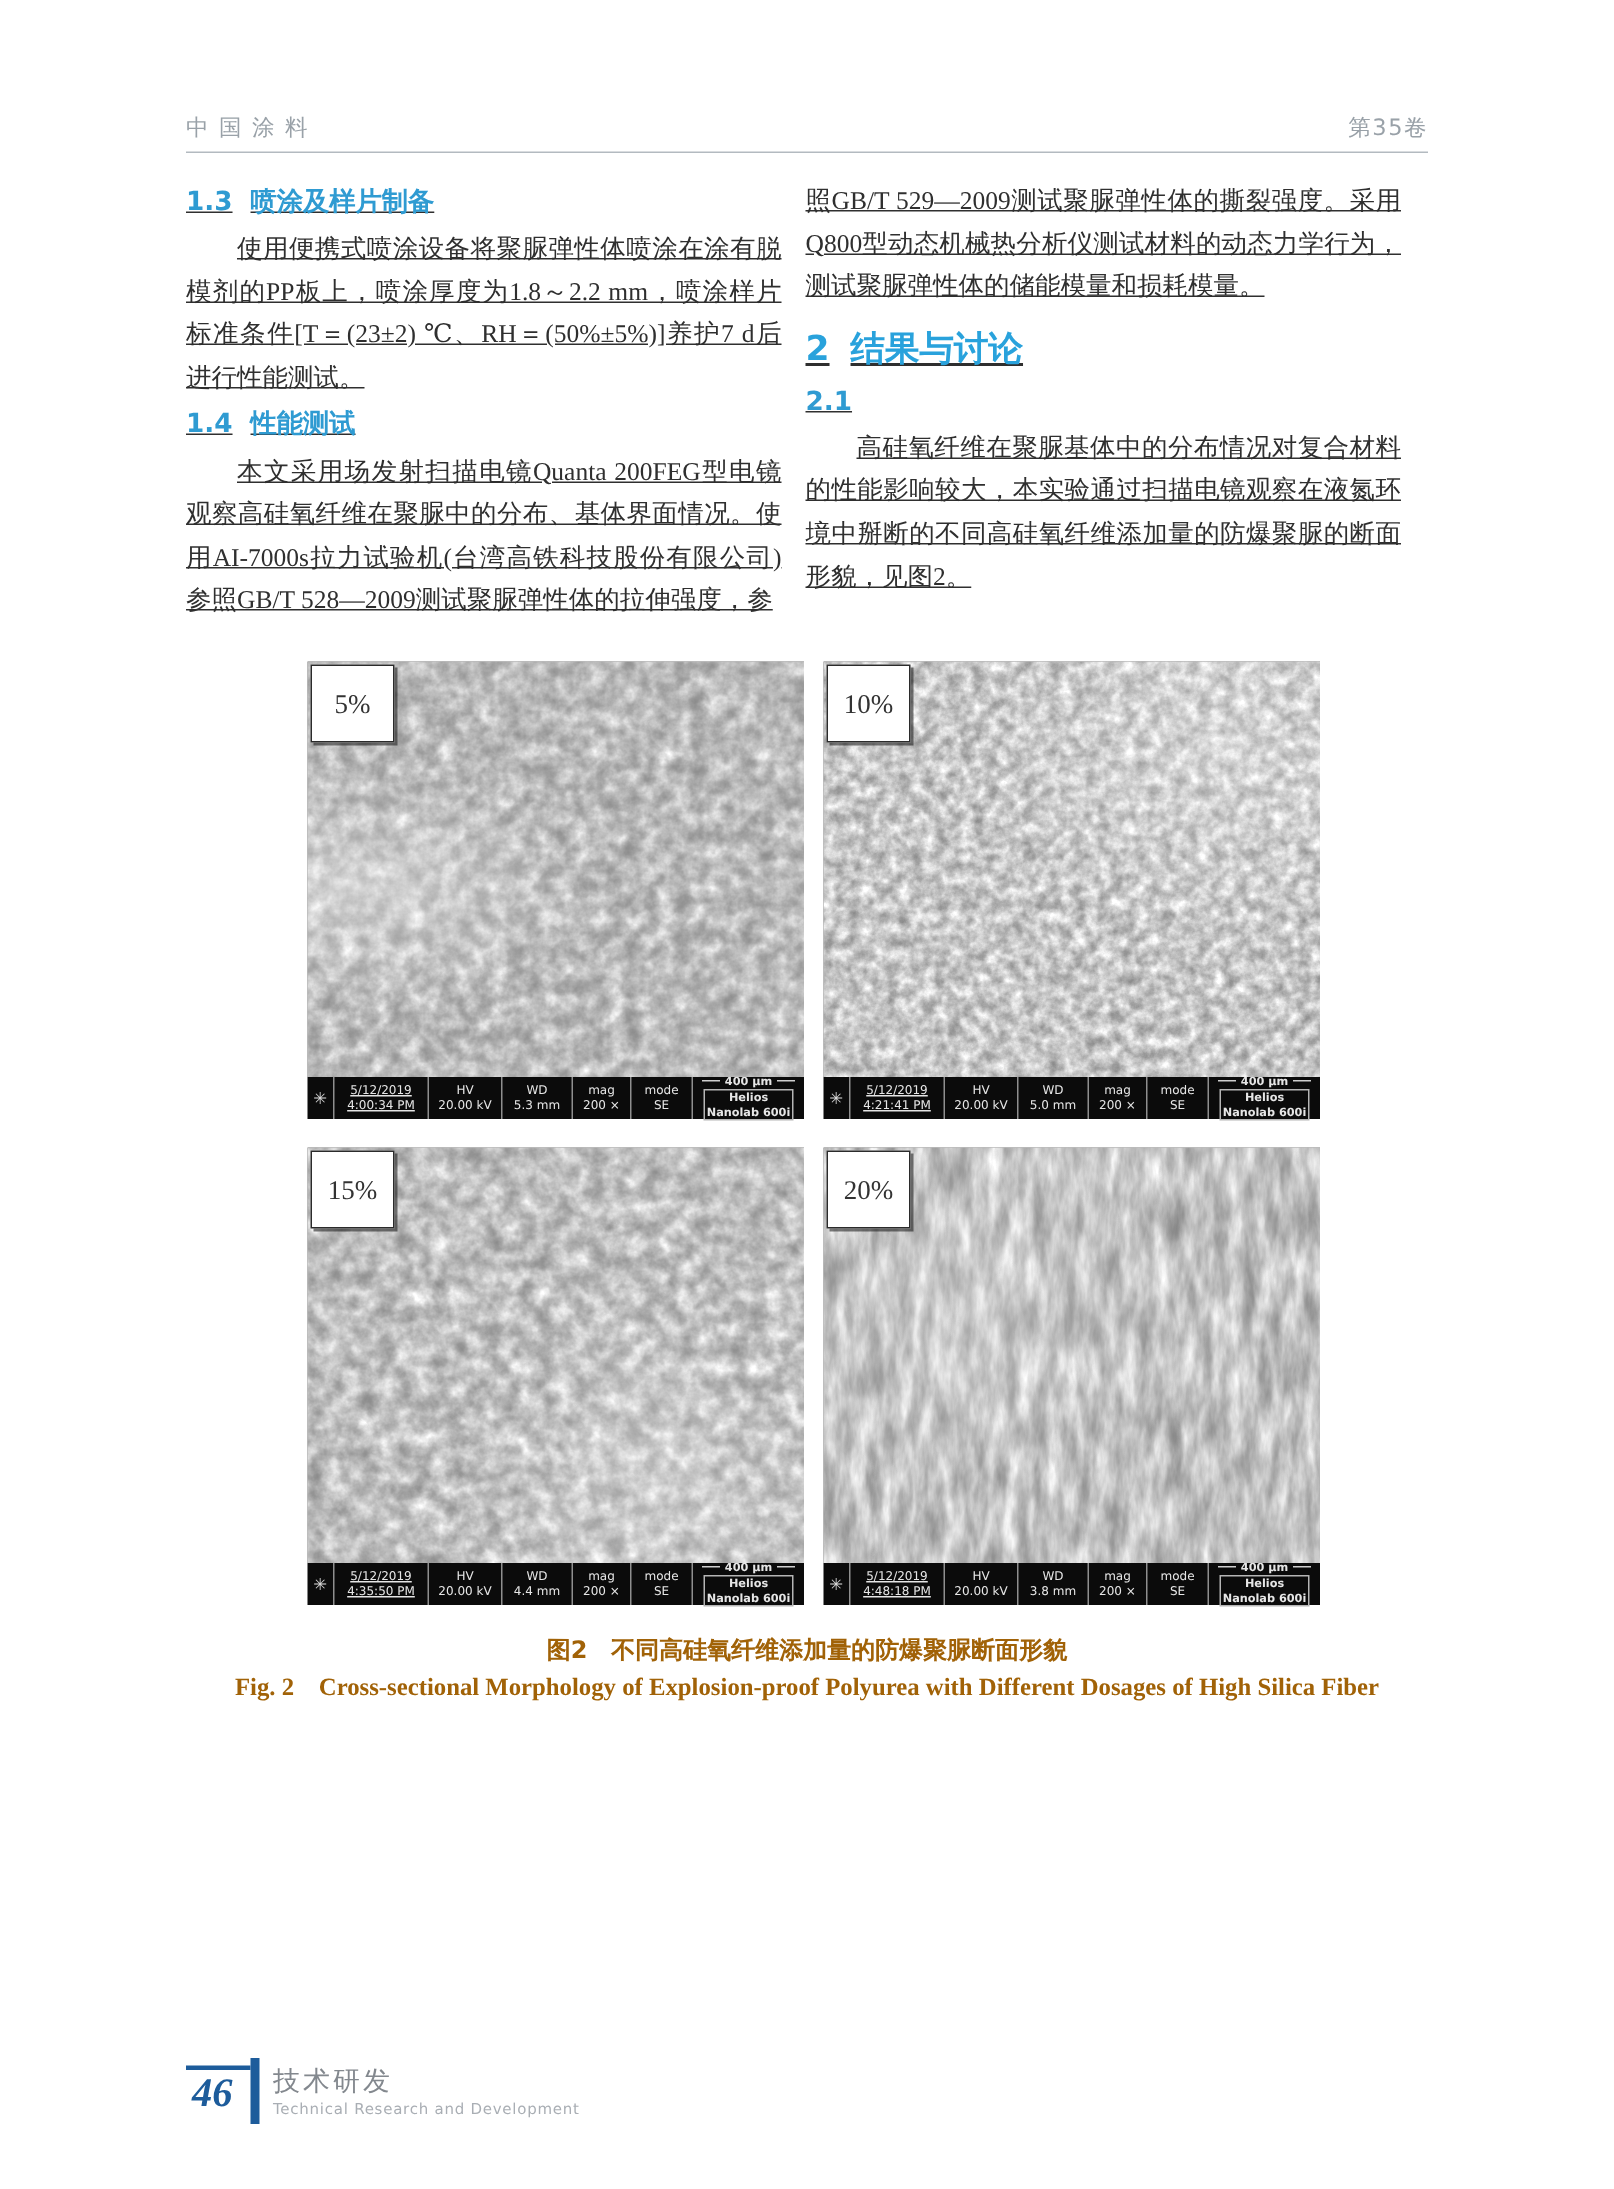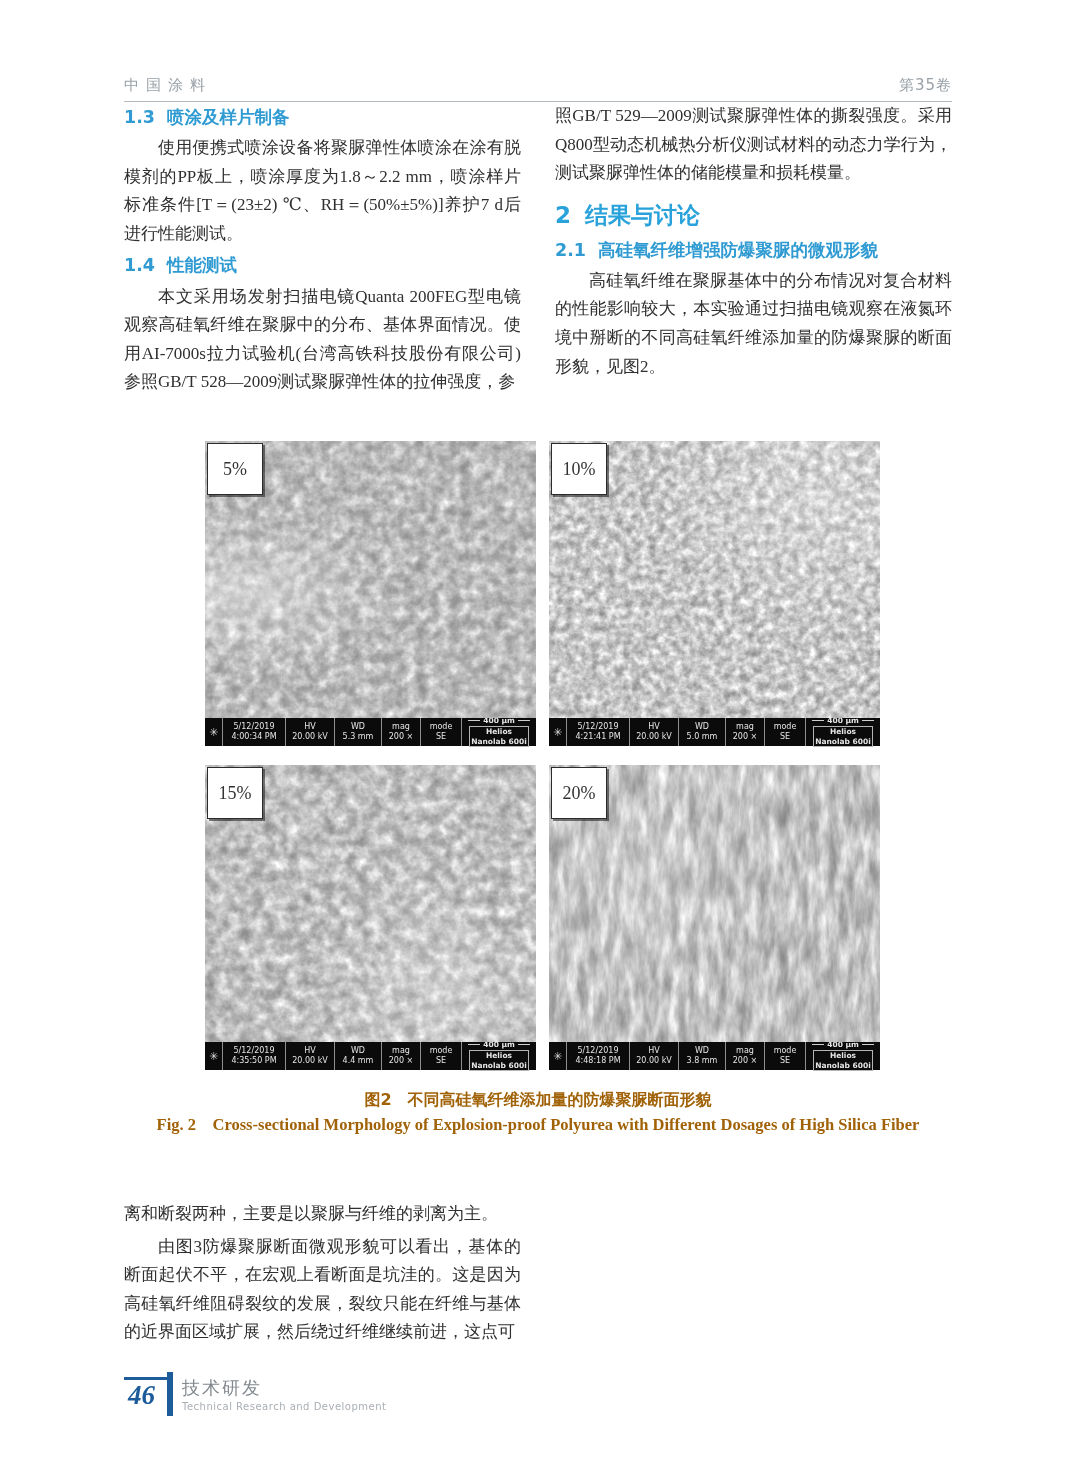--- a/index.html
+++ b/index.html
@@ -12,22 +12,22 @@
     position:absolute;left:124px;top:76px;width:828px;
     display:flex;justify-content:space-between;align-items:flex-end;
     padding-bottom:6px;border-bottom:1px solid #b3bac0;
     font-family:"DejaVu Sans","Liberation Sans",sans-serif;
     font-size:15px;color:#99a1a8;
   }
   .journal{letter-spacing:7px;}
   .volume{letter-spacing:1px;}
 
   .columns{
-    position:absolute;left:124px;top:102px;width:828px;
-    display:flex;gap:34px;
+    position:absolute;left:124px;top:120px;width:828px;
+    display:flex;gap:16px;text-decoration:underline;
   }
   .col{width:397px;}
   .sec-h{
     font-family:"DejaVu Sans","Liberation Sans",sans-serif;
     color:#2f9bd2;font-weight:bold;font-size:17.5px;line-height:1.5;
     display:flex;gap:12px;margin:2px 0 4px 0;
   }
   .sec-h2{
     font-family:"DejaVu Sans","Liberation Sans",sans-serif;
     color:#29a2dc;font-weight:bold;font-size:23px;line-height:1.35;
@@ -62,21 +62,21 @@
     height:28px;background:#0b0b0b;color:#e6e6e6;
     display:flex;align-items:stretch;
     font-family:"DejaVu Sans","Liberation Sans",sans-serif;font-size:8px;
   }
   .sem-logo{width:17px;display:flex;align-items:center;justify-content:center;
     color:#d8d8d8;font-size:11px;}
   .cell{
     display:flex;flex-direction:column;justify-content:center;text-align:center;
     line-height:1.25;padding:0 1px;border-left:1px solid #8f8f8f;
   }
-  .c-date{width:60px;}
+  .c-date{width:60px;text-decoration:underline;}
   .c-hv{width:46px;}
   .c-wd{width:44px;}
   .c-mag{width:36px;}
   .c-mode{width:38px;}
   .scale{flex:1;display:flex;flex-direction:column;justify-content:center;
     border-left:1px solid #8f8f8f;padding:1px 3px;font-weight:bold;}
   .scale-top{display:flex;align-items:center;font-size:7.5px;}
   .scale-top::before,.scale-top::after{content:"";flex:1;height:1px;background:#cfcfcf;margin:0 3px;}
   .scale-bottom{border:1px solid #b5b5b5;margin:1px 4px 1px 4px;text-align:center;
     font-size:7.5px;line-height:1.25;}
@@ -133,21 +133,20 @@
     <p class="body indent">本文采用场发射扫描电镜Quanta 200FEG型电镜观察高硅氧纤维在聚脲中的分布、基体界面情况。使用AI-7000s拉力试验机(台湾高铁科技股份有限公司)参照GB/T 528—2009测试聚脲弹性体的拉伸强度，参</p>
   </div>
   <div class="col">
     <p class="body">照GB/T 529—2009测试聚脲弹性体的撕裂强度。采用Q800型动态机械热分析仪测试材料的动态力学行为，测试聚脲弹性体的储能模量和损耗模量。</p>
     <div class="sec-h2">
       <span>2</span>
       <span>结果与讨论</span>
     </div>
     <div class="sec-h">
       <span>2.1</span>
-      <span>高硅氧纤维增强防爆聚脲的微观形貌</span>
     </div>
     <p class="body indent">高硅氧纤维在聚脲基体中的分布情况对复合材料的性能影响较大，本实验通过扫描电镜观察在液氮环境中掰断的不同高硅氧纤维添加量的防爆聚脲的断面形貌，见图2。</p>
   </div>
 </div>
 
 <div class="fig-grid">
 
   <div class="panel">
     <div class="sem-img">
       <svg preserveAspectRatio="none">
@@ -350,24 +349,20 @@
         <div class="scale-bottom">Helios Nanolab 600i</div>
       </div>
     </div>
   </div>
 </div>
 
 <div class="caption-zh">图2　不同高硅氧纤维添加量的防爆聚脲断面形貌</div>
 <div class="caption-en">Fig. 2　Cross-sectional Morphology of Explosion-proof Polyurea with Different Dosages of High Silica Fiber</div>
 
 <div class="columns-bottom">
-  <div class="col">
-    <p class="body">离和断裂两种，主要是以聚脲与纤维的剥离为主。</p>
-    <p class="body indent">由图3防爆聚脲断面微观形貌可以看出，基体的断面起伏不平，在宏观上看断面是坑洼的。这是因为高硅氧纤维阻碍裂纹的发展，裂纹只能在纤维与基体的近界面区域扩展，然后绕过纤维继续前进，这点可</p>
-  </div>
 </div>
 
 <div class="page-footer">
   <div class="pf-num">46</div>
   <div class="pf-bar"></div>
   <div class="pf-text">
     <div class="pf-dept">技术研发</div>
     <div class="pf-dept-en">Technical Research and Development</div>
   </div>
 </div>

